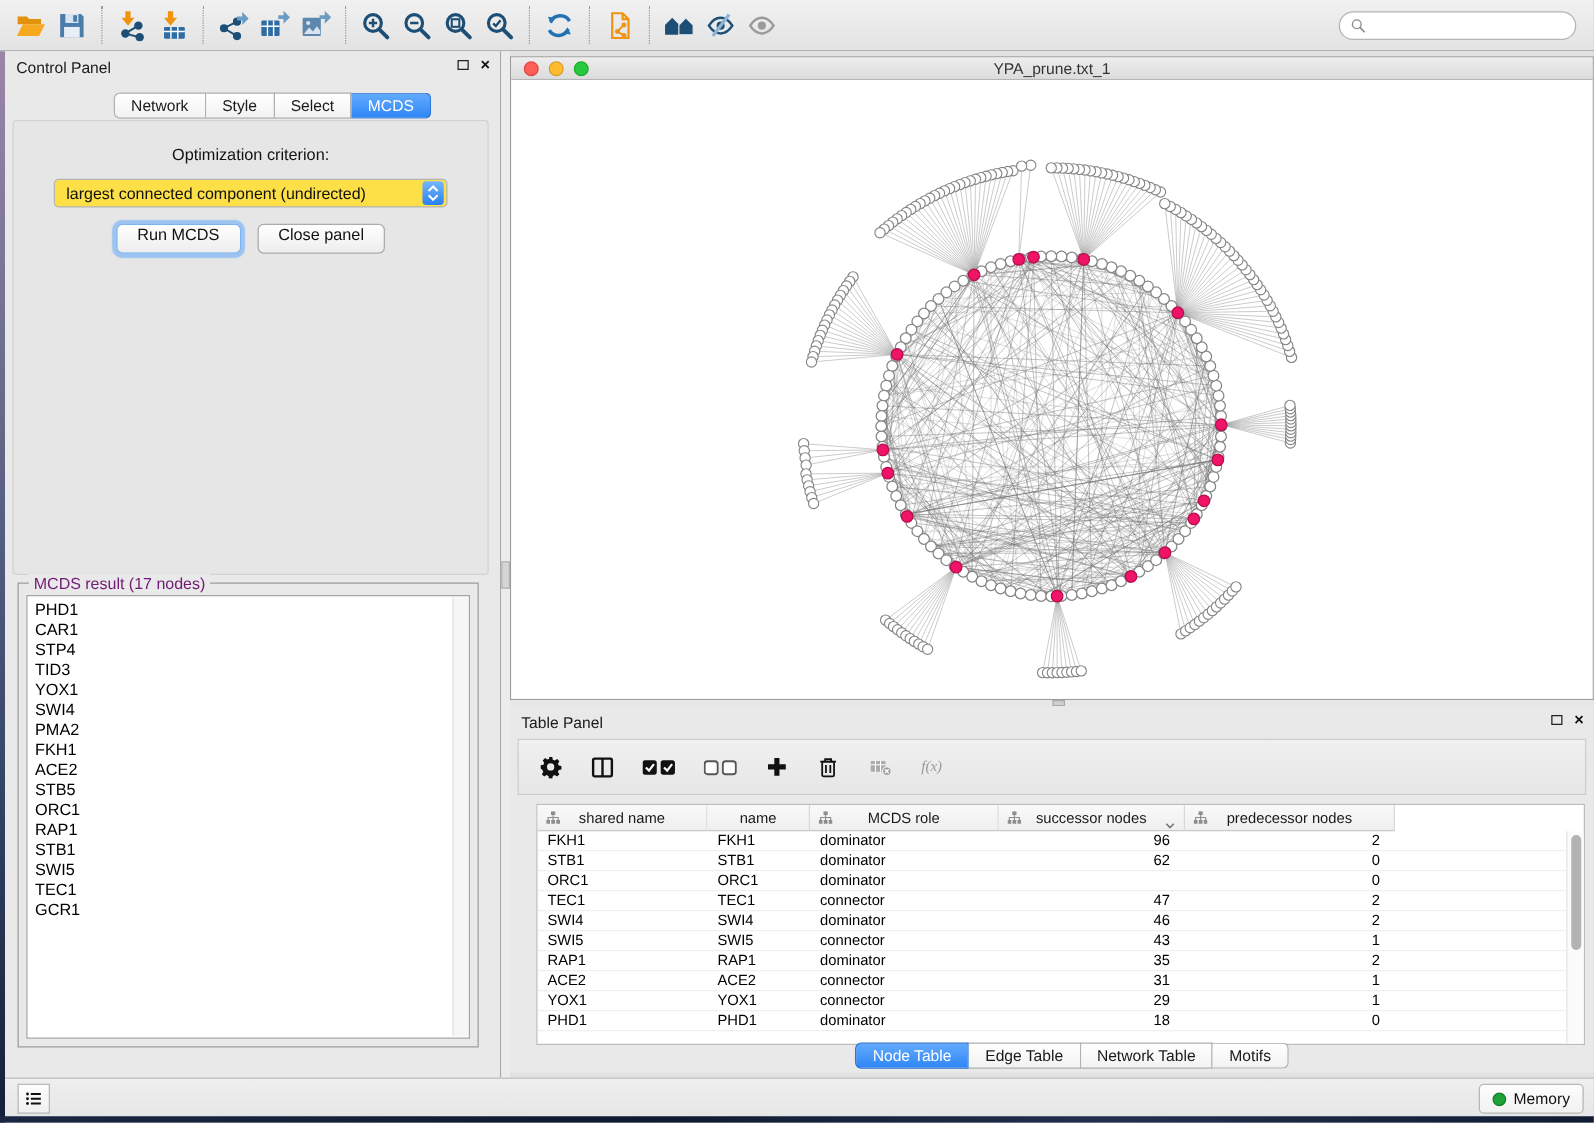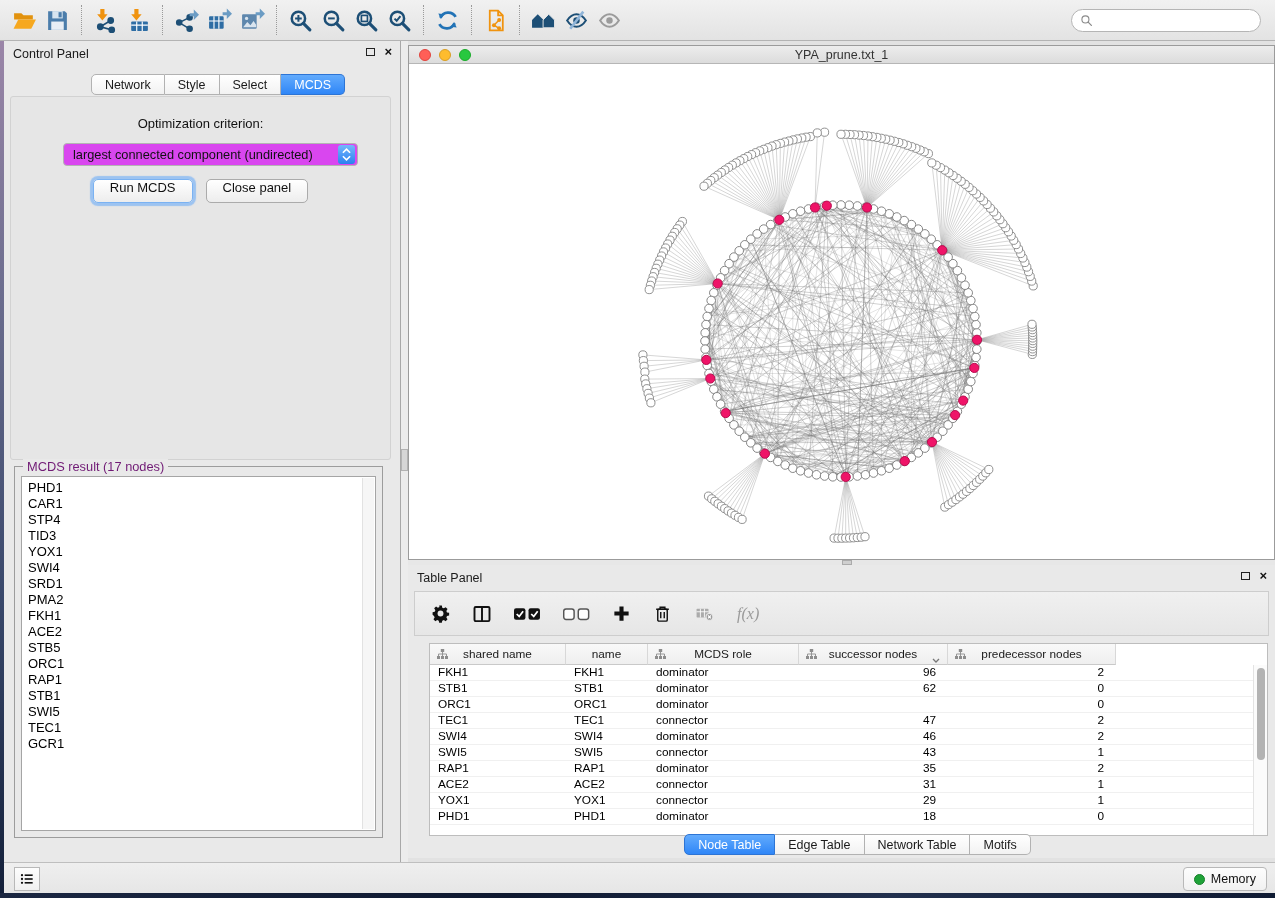--- a/index.html
+++ b/index.html
@@ -31,21 +31,21 @@
 
   .seg { display:flex; }
   .seg .stab { background:linear-gradient(#ffffff,#f2f2f2); border:1px solid #b2b2b2; border-left:none; height:21px; display:flex; align-items:center; justify-content:center; font-size:12.5px; color:#1a1a1a; padding:0 13px; cursor:default; }
   .seg .stab:first-child { border-left:1px solid #b2b2b2; border-radius:5px 0 0 5px;margin-left:32px; }
   .seg .stab:last-child { border-radius:0 5px 5px 0; }
   .seg .stab.active { background:linear-gradient(#62abfd,#2f86f7); border-color:#2d74d4; color:#fff; }
   #control-tabs { position:absolute; top:33px; left:0; right:0; display:flex; justify-content:center; }
 
   .tab-content { position:absolute; left:6px; right:9px; top:55px; height:364px; background:#e6e6e6; border:1px solid #d2d2d2; border-radius:3px; }
   .opt-label { text-align:center; margin-top:19px; font-size:13px; color:#111; }
-  .selectbox { margin:12px 32px 0 52px; height:23px; background:#d946ef; border:1px solid #b4b4b4; border-radius:4px; display:flex; align-items:center; padding-left:9px; font-size:12.8px; color:#111; }
+  .selectbox { margin:12px 32px 0 32px; height:23px; background:#fde047; border:1px solid #b4b4b4; border-radius:4px; display:flex; align-items:center; padding-left:9px; font-size:12.8px; color:#111; }
   .stepper { margin-left:auto; margin-right:2px; width:17px; height:19px; border-radius:3px; background:linear-gradient(#74b7fd,#2a80f0); display:flex; flex-direction:column; align-items:center; justify-content:center; gap:1px; }
   .stepper svg { width:9px; height:6px; }
   .btn-row { display:flex; justify-content:center; gap:13px; margin-top:13px; }
   .btn { background:linear-gradient(#ffffff,#ededed); border:1px solid #ababab; border-radius:5px; height:24px; padding:0 16px; font-size:13px; color:#111; display:flex; align-items:flex-start; }
   .btn.focused { border-color:#7ab2f2; box-shadow:0 0 1px 3px rgba(95,165,250,.55); }
 
   .groupbox { position:absolute; left:10px; right:17px; top:425px; bottom:24px; border:1px solid #9c9c9c; background:#e9e9e9; }
   .legend { position:absolute; top:-8px; left:8px; background:#e9e9e9; padding:0 4px; font-size:12.8px; color:#701a75; }
   .mcds-list { position:absolute; inset:6px; top:9px; background:#fff; border:1px solid #a5a5a5; overflow:hidden; }
   .mcds-track { position:absolute; top:1px; bottom:1px; right:1px; width:12px; background:#f6f6f6; border-left:1px solid #e2e2e2; }
@@ -68,21 +68,21 @@
   .light.yellow { background:#febc2e; border:1px solid #d89e24; }
   .light.green { background:#28c840; border:1px solid #1aab29; }
   .net-title { position:absolute; left:0; right:0; top:2px; text-align:center; font-size:12.5px; color:#333; }
   .net-canvas { position:absolute; left:0; top:18px; right:0; bottom:0; background:#fff; overflow:hidden; }
 
   
   .table-panel { position:absolute; left:408px; top:565px; right:0; height:293px; background:#e9e9e9; }
   .tp-tools { position:absolute; left:6px; right:6px; top:26px; height:45px; background:linear-gradient(#f0f0f0,#e6e6e6); border:1px solid #cdcdcd; display:flex; align-items:center; padding-left:16px; gap:22px; }
   .tool { display:flex; align-items:center; justify-content:center; }
   .tool svg { display:block; }
-  .fx-label { font-family:"Liberation Serif","DejaVu Serif",serif; font-style:italic; font-size:16px; color:#9a9a9a; }
+  .fx-label { font-family:"Liberation Serif","DejaVu Serif",serif; font-style:italic; font-size:12px; color:#9a9a9a; }
 
   .node-table { position:absolute; left:21px; right:7px; top:78px; height:193px; background:#fff; border:1px solid #bdbdbd; overflow:hidden; }
   .nt-header { position:absolute; left:0; top:0; height:21px; display:flex; }
   .nt-hcell { position:relative; height:21px; background:linear-gradient(#f9f9f9,#efefef); border-right:1px solid #d8d8d8; border-bottom:1px solid #c9c9c9; display:flex; align-items:center; justify-content:center; font-size:11.8px; color:#1a1a1a; }
   .nt-hcell .hier { position:absolute; left:7px; top:5px; }
   .nt-hcell .sort { position:absolute; right:7px; top:8px; }
   .nt-body { position:absolute; left:0; top:21px; right:14px; bottom:0; }
   .nt-row { display:flex; height:16px; border-bottom:1px solid #f0f0f0; }
   .nt-cell { font-size:11.8px; color:#000; line-height:15px; padding-left:8px; white-space:nowrap; overflow:hidden; }
   .nt-cell.num { text-align:right; padding-right:12px; padding-left:0; }
@@ -295,21 +295,20 @@
     <div class="groupbox">
       <div class="legend">MCDS result (17 nodes)</div>
       <div class="mcds-list">
         <div class="mcds-items" id="mcds-list">
             <div>PHD1</div>
             <div>CAR1</div>
             <div>STP4</div>
             <div>TID3</div>
             <div>YOX1</div>
             <div>SWI4</div>
-            <div>SRD1</div>
             <div>PMA2</div>
             <div>FKH1</div>
             <div>ACE2</div>
             <div>STB5</div>
             <div>ORC1</div>
             <div>RAP1</div>
             <div>STB1</div>
             <div>SWI5</div>
             <div>TEC1</div>
             <div>GCR1</div>

